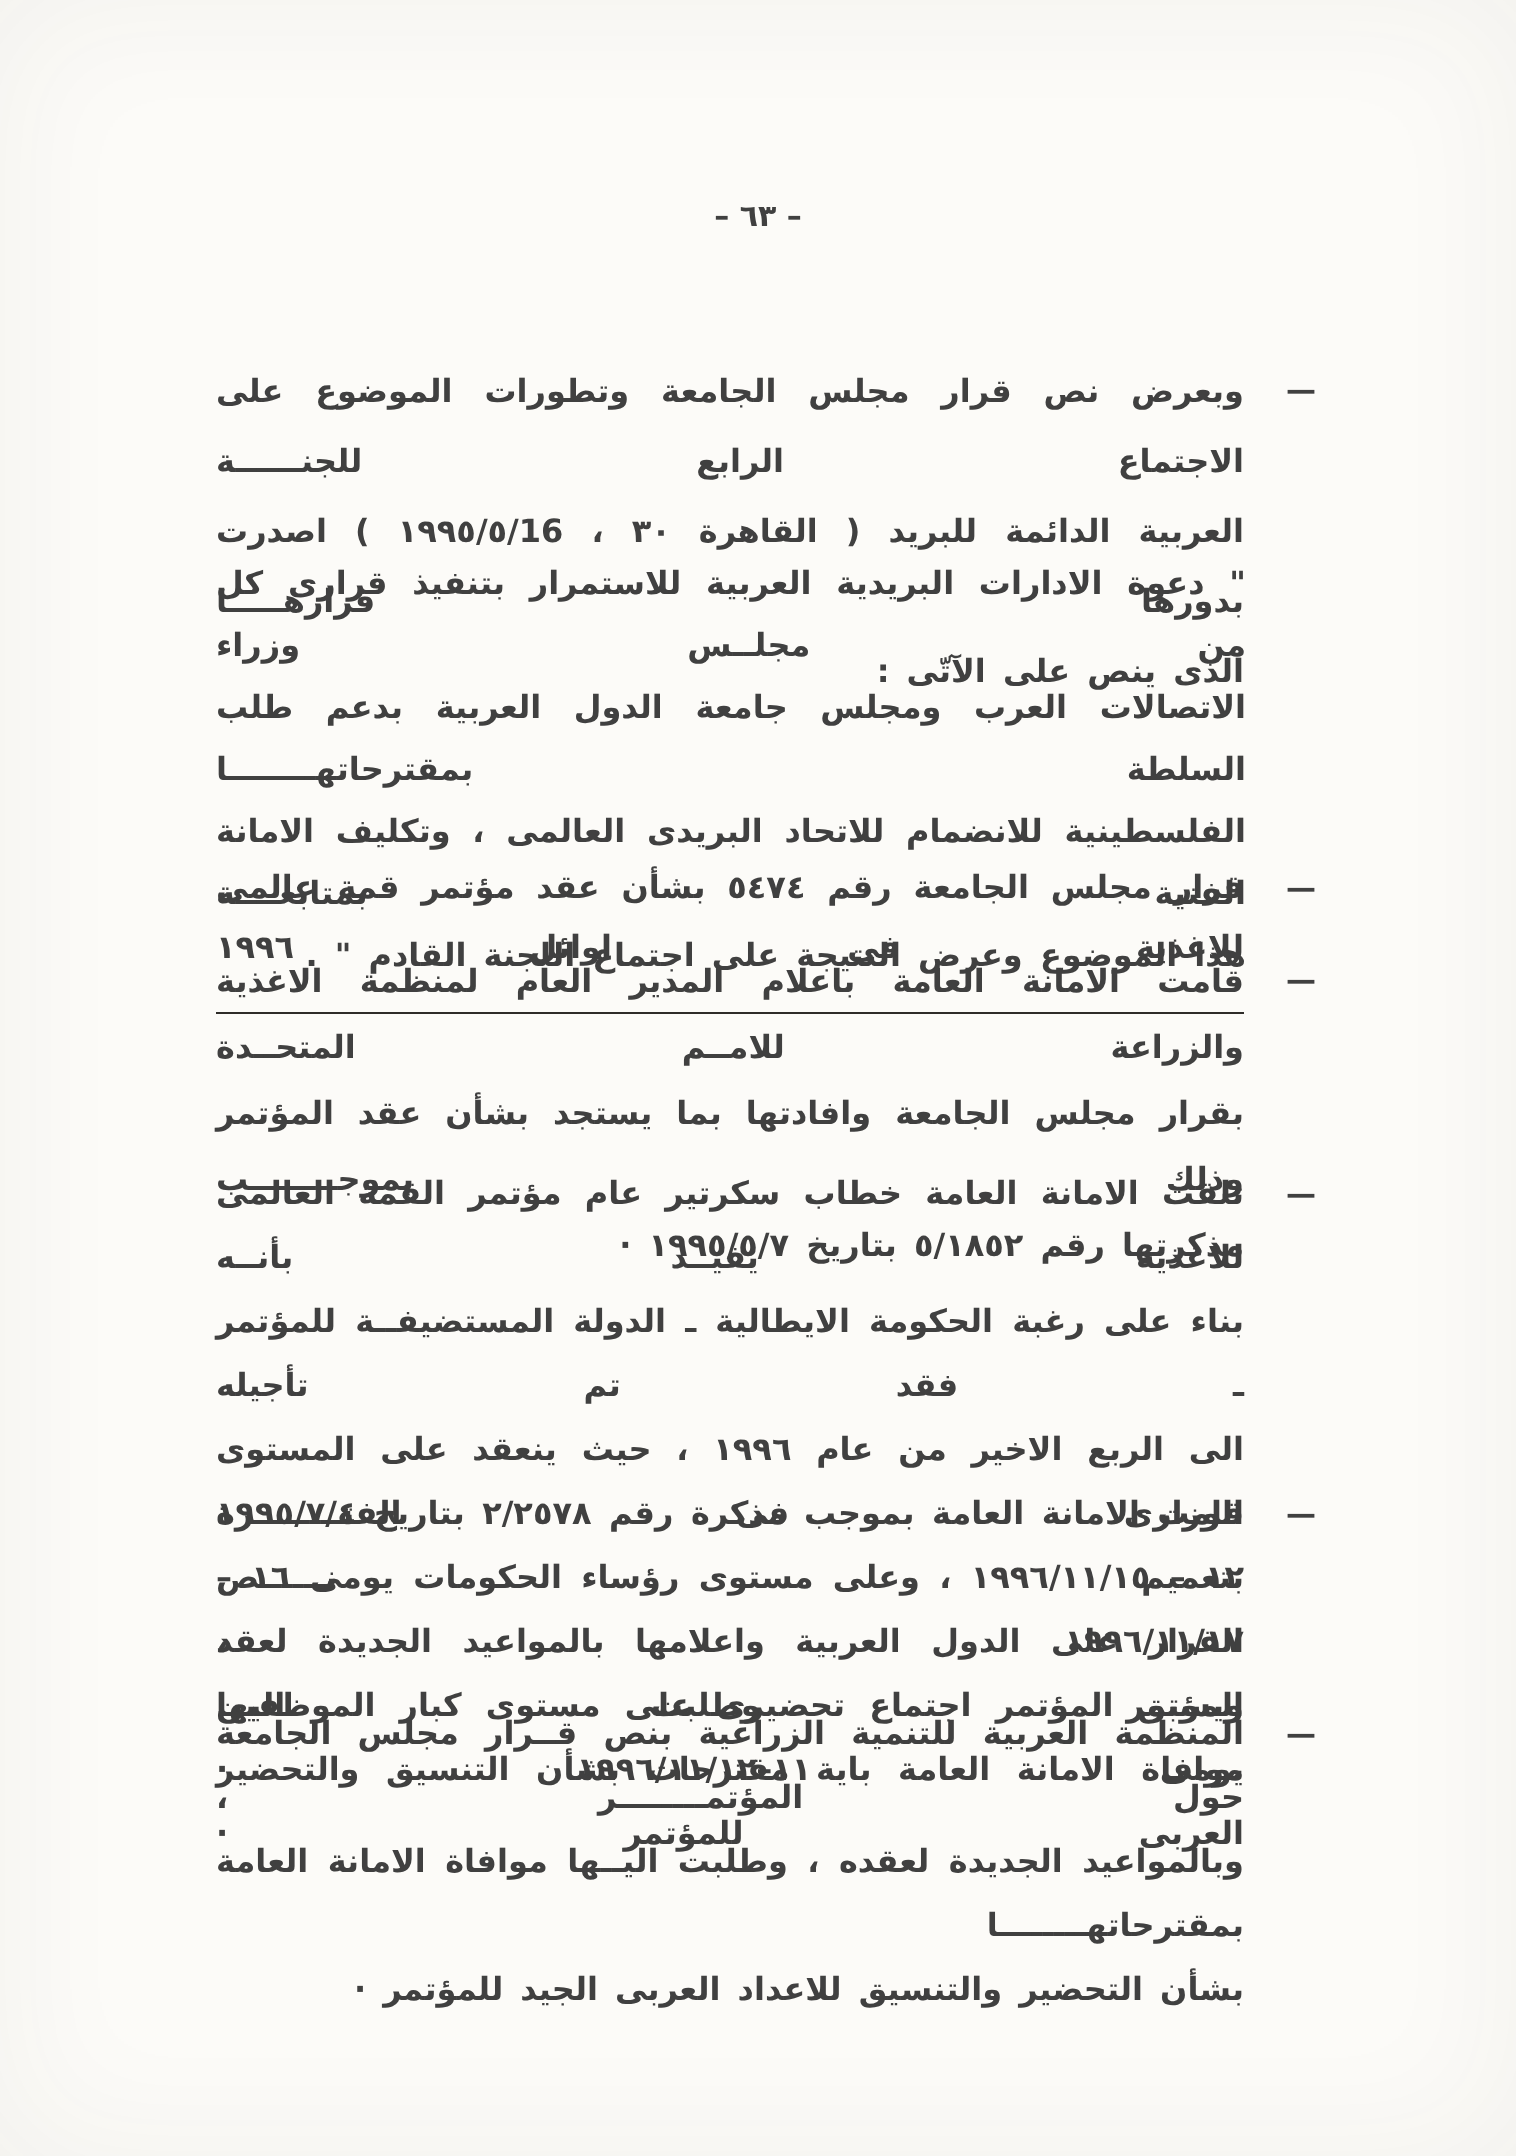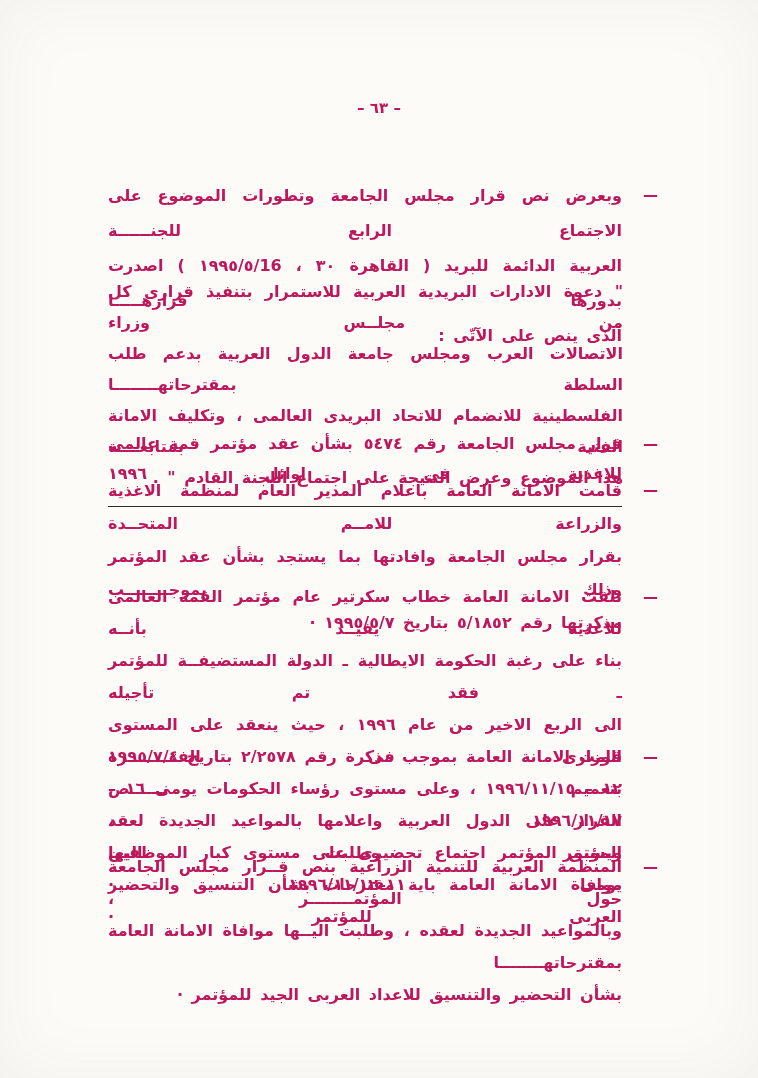--- a/index.html
+++ b/index.html
@@ -5,21 +5,21 @@
   html,body{margin:0;padding:0;background:#e8e6e1;}
   .page{
     position:relative;
     width:758px;height:1078px;
     margin:0 auto;
     background:#fcfbf8;
     box-shadow:inset 0 0 70px rgba(60,55,45,0.05);
     direction:rtl;
     font-family:"DejaVu Sans",sans-serif;
     font-weight:700;
-    color:#be185d;
+    color:#404040;
     overflow:hidden;
   }
   .page-number{
     position:absolute;top:99px;left:0;right:0;
     text-align:center;font-size:15px;letter-spacing:2px;
   }
   .para{
     position:absolute;right:100px;left:108px;
     display:flex;gap:10px;
   }

